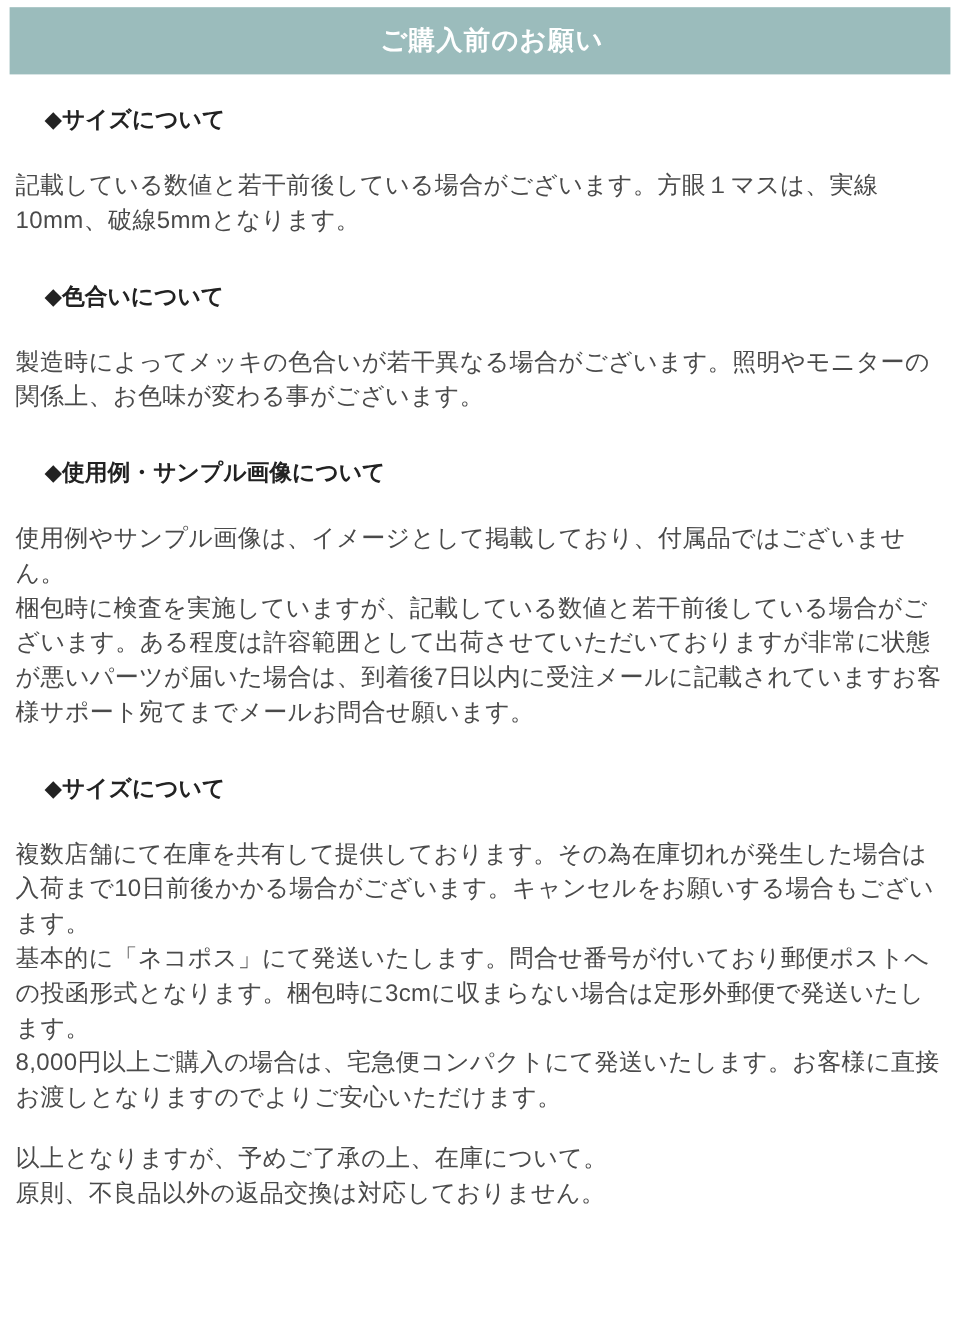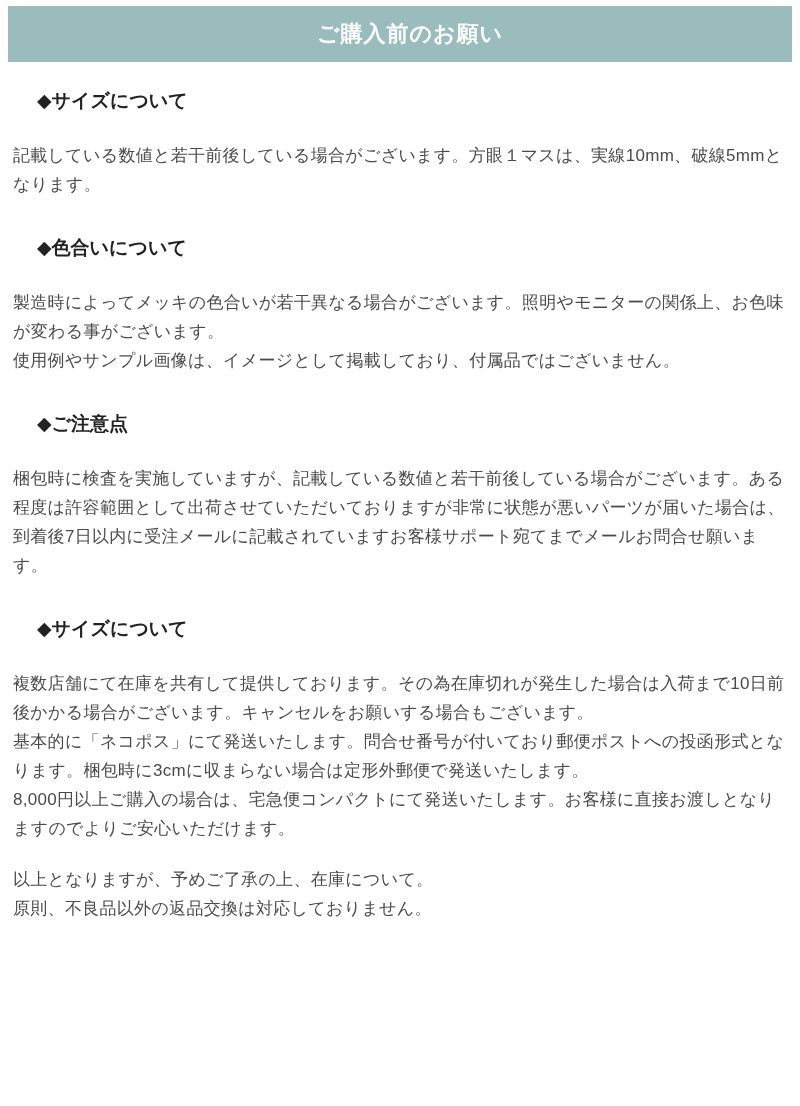--- a/index.html
+++ b/index.html
@@ -38,21 +38,21 @@
     font-size: 19px;
     font-weight: bold;
     line-height: 29px;
     color: var(--heading-text, #222222);
     margin: 34px 0 26px 24px;
   }
   .section:first-of-type h2 {
     margin-top: 24px;
   }
   .line {
-    font-size: 17px;
+    font-size: 20px;
     line-height: 29px;
     color: var(--body-text, #4a4a4a);
     margin: 0;
     letter-spacing: 0.3px;
     overflow-wrap: break-word;
   }
   .closing {
     margin-top: 22px;
   }
 </style>
@@ -71,25 +71,25 @@
       <h2>◆サイズについて</h2>
       <p class="line">記載している数値と若干前後している場合がございます。方眼１マスは、実線10mm、破線5mmとなります。</p>
     </section>
 
     <section class="section">
       <h2>◆色合いについて</h2>
       <p class="line">製造時によってメッキの色合いが若干異なる場合がございます。照明やモニターの関係上、お色味が変わる事がございます。</p>
     </section>
 
     <section class="section">
+      <h2>◆使用例・サンプル画像について</h2>
       <p class="line">使用例やサンプル画像は、イメージとして掲載しており、付属品ではございません。</p>
     </section>
 
     <section class="section">
-      <h2>◆ご注意点</h2>
       <p class="line">梱包時に検査を実施していますが、記載している数値と若干前後している場合がございます。ある程度は許容範囲として出荷させていただいておりますが非常に状態が悪いパーツが届いた場合は、到着後7日以内に受注メールに記載されていますお客様サポート宛てまでメールお問合せ願います。</p>
     </section>
 
     <section class="section">
       <h2>◆サイズについて</h2>
       <p class="line">複数店舗にて在庫を共有して提供しております。その為在庫切れが発生した場合は入荷まで10日前後かかる場合がございます。キャンセルをお願いする場合もございます。</p>
     </section>
 
     <section class="section">
       <p class="line">基本的に「ネコポス」にて発送いたします。問合せ番号が付いており郵便ポストへの投函形式となります。梱包時に3cmに収まらない場合は定形外郵便で発送いたします。</p>

